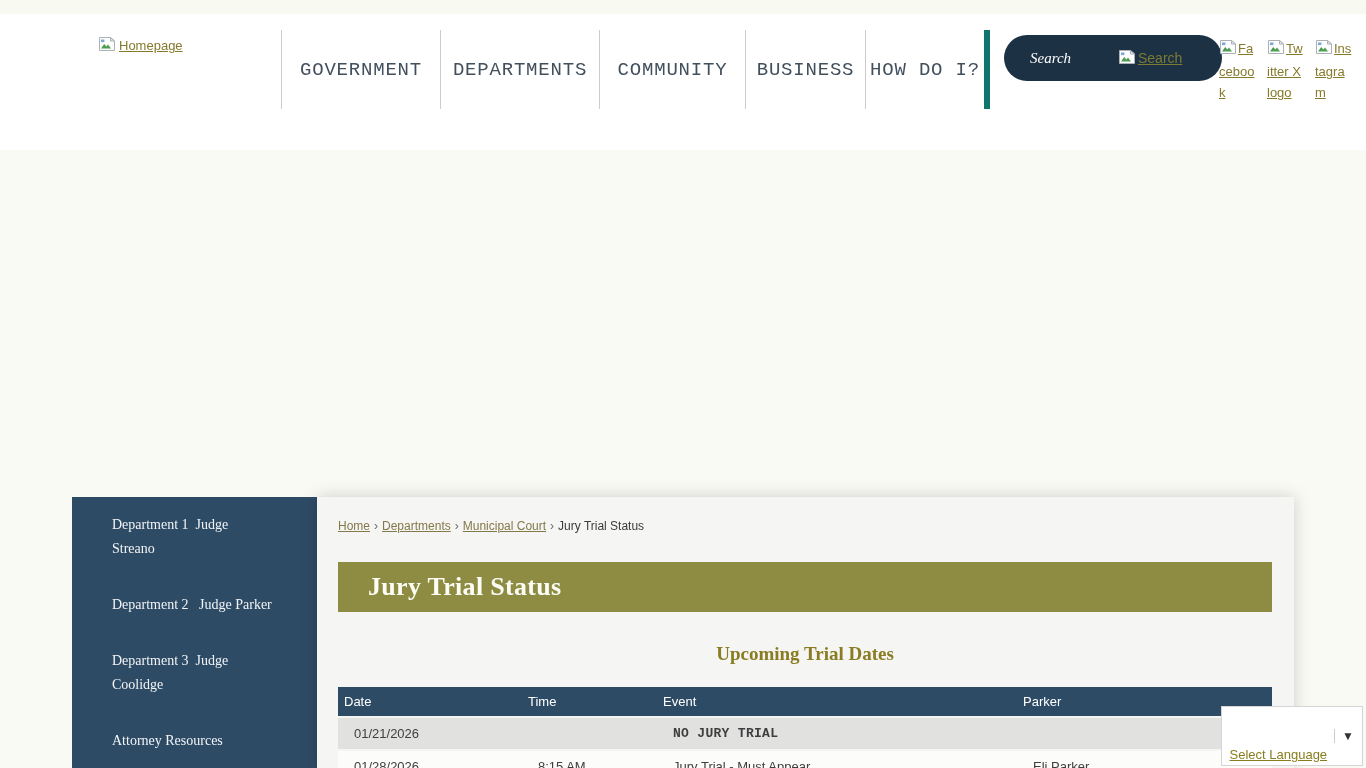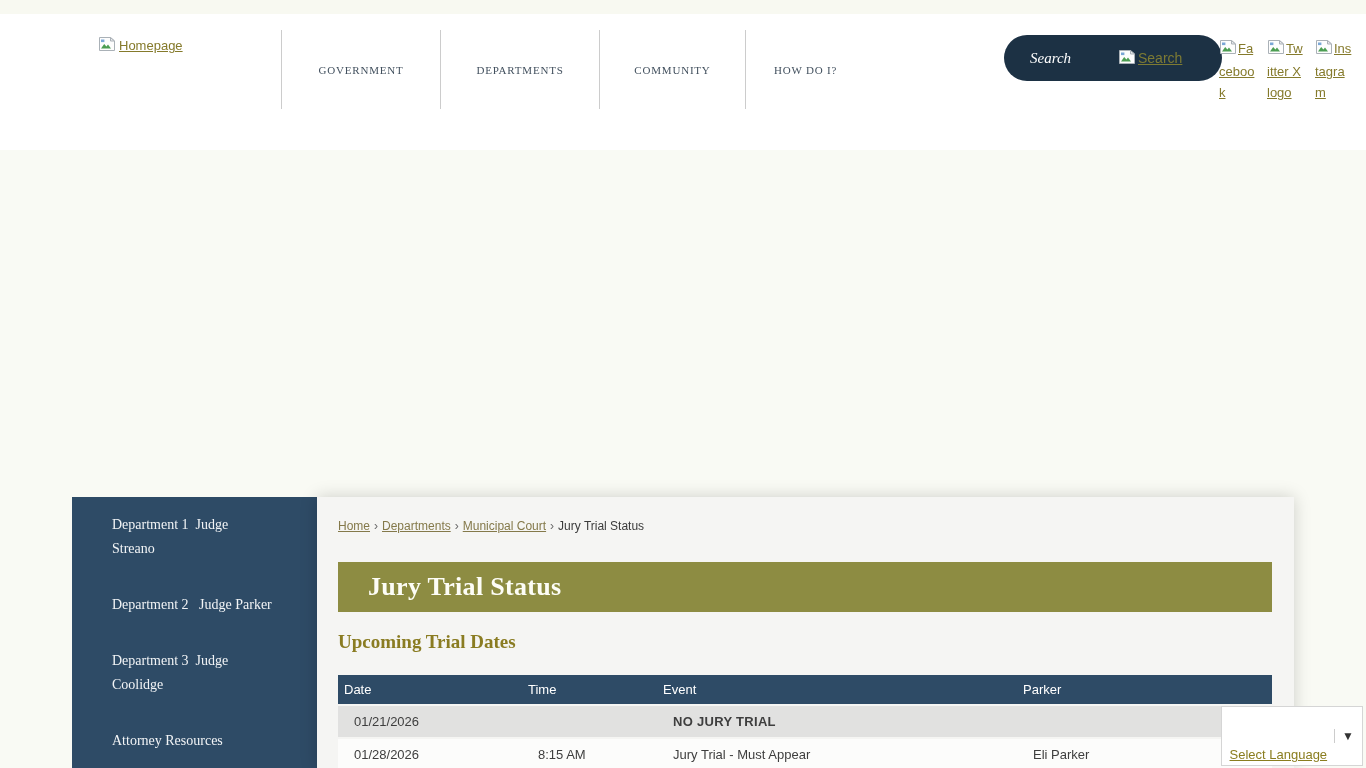--- a/index.html
+++ b/index.html
@@ -14,27 +14,27 @@
   a, .linklike { color:#857a2b; text-decoration:underline; cursor:pointer; }
 
   .logo-link { position:absolute; left:98px; top:22px; font-size:13px; color:#857a2b;
                text-decoration:underline; display:flex; align-items:center; gap:2px; }
 
   .bimg { display:inline-block; vertical-align:-2px; }
 
   .nav { position:absolute; left:281px; top:16px; height:79px; display:flex; }
   .nav-item { display:flex; align-items:center; justify-content:center;
               border-left:1px solid #cccccc; color:#42505e;
-              font-family:Liberation Serif, serif; font-size:11px; letter-spacing:0.8px;
+              font-family:Liberation Mono, monospace; font-size:19px; letter-spacing:0.8px;
               cursor:pointer; }
   .nav-item:nth-child(1){ width:159px; }
   .nav-item:nth-child(2){ width:159px; }
   .nav-item:nth-child(3){ width:146px; }
   .nav-item:nth-child(4){ width:120px; }
-  .nav-item:nth-child(5){ width:125px; border-right:4px solid #0f766e; }
+  .nav-item:nth-child(5){ width:125px; border-right:6px solid #0f766e; }
 
   .search-pill { position:absolute; left:1004px; top:21px; width:218px; height:46px;
                  background:#1c3144; border-radius:23px; display:flex; align-items:center; }
   .search-input { background:transparent; border:none; outline:none; color:#ffffff;
                   font-family:"Liberation Serif", serif; font-style:italic; font-size:15px;
                   padding-left:26px; width:110px; }
   .search-input::placeholder { color:#ffffff; opacity:1; }
   .search-go { display:inline-flex; align-items:center; gap:1px; font-size:14px;
                color:#7d7a33; text-decoration:underline; margin-left:4px; }
 
@@ -56,33 +56,33 @@
 
   .breadcrumb { font-size:12px; color:#3f3f3f; }
   .breadcrumb a { color:#84794a; }
   .crumb-sep { color:#6b6b6b; margin:0 4px; text-decoration:none; display:inline-block; }
   .crumb-current { color:#3b3b3b; }
 
   .title-banner { margin-top:29px; height:50px; background:#8d8c42; display:flex; align-items:center; }
   .title-banner h1 { color:#fdfdf6; font-family:"Liberation Serif", serif; font-size:26px;
                      font-weight:bold; padding-left:30px; letter-spacing:0.3px; }
 
-  .section-heading { margin-top:19px; color:#8a7c22; font-family:"Liberation Serif", serif;
-                     font-size:19px; font-weight:bold; }
+  .section-heading { margin-top:31px; color:#8a7c22; font-family:"Liberation Serif", serif;
+                     font-size:19px; font-weight:bold;text-align:center; }
 
   table.trials { margin-top:22px; width:934px; border-collapse:separate; border-spacing:0; }
   table.trials col.c1{ width:184px; } table.trials col.c2{ width:135px; }
   table.trials col.c3{ width:360px; } table.trials col.c4{ width:255px; }
   table.trials th { background:#2e4b66; color:#ffffff; text-align:left; font-size:13px;
                     font-weight:normal; padding:7px 6px; }
   table.trials td { font-size:13px; color:#3e3e3e; padding:8px 16px;
                     border-top:2px solid #f5f5f3; }
   tr.row-gray td { background:#e1e1e0; }
   tr.row-white td { background:#fcfcfb; }
-  td.event-strong { font-weight:bold; color:#101010; letter-spacing:0.3px; }
+  td.event-strong { font-weight:bold; color:#101010; letter-spacing:0.3px;font-family:Liberation Mono, monospace; }
 
   .lang-widget { position:absolute; right:3px; bottom:2px; background:#ffffff;
                  border:1px solid #d5d5d5; padding:3px 8px; display:flex; align-items:center;
                  font-size:13px; }
   .lang-widget a { color:#8a7d1f;margin-top:37px; }
   .lang-arrow { border-left:1px solid #cccccc; margin-left:7px; padding-left:7px;
                 color:#333333; font-size:12px; cursor:pointer; }
 </style>
 </head>
 <body>
@@ -101,20 +101,21 @@
         <rect x="3" y="3.5" width="3.4" height="2.6" fill="#7aa7d6"></rect>
       </svg>
     </span>
     <span>Homepage</span>
   </a>
 
   <nav class="nav">
     <div class="nav-item">GOVERNMENT</div>
     <div class="nav-item">DEPARTMENTS</div>
     <div class="nav-item">COMMUNITY</div>
+    <div class="nav-item">BUSINESS</div>
     <div class="nav-item">HOW DO I?</div>
   </nav>
 
   <div class="search-pill">
     <input class="search-input" type="text" placeholder="Search" style="">
     <a class="search-go">
       <span class="bimg">
         <svg width="19" height="16" viewBox="0 0 19 16">
           <path d="M1.5 1.5 h11 l4 3.5 v9.5 h-15 z" fill="#fdfdfd" stroke="#aab1b7"></path>
           <path d="M12.5 1.5 l4 3.5 h-4 z" fill="#e8eaed" stroke="#aab1b7"></path>

